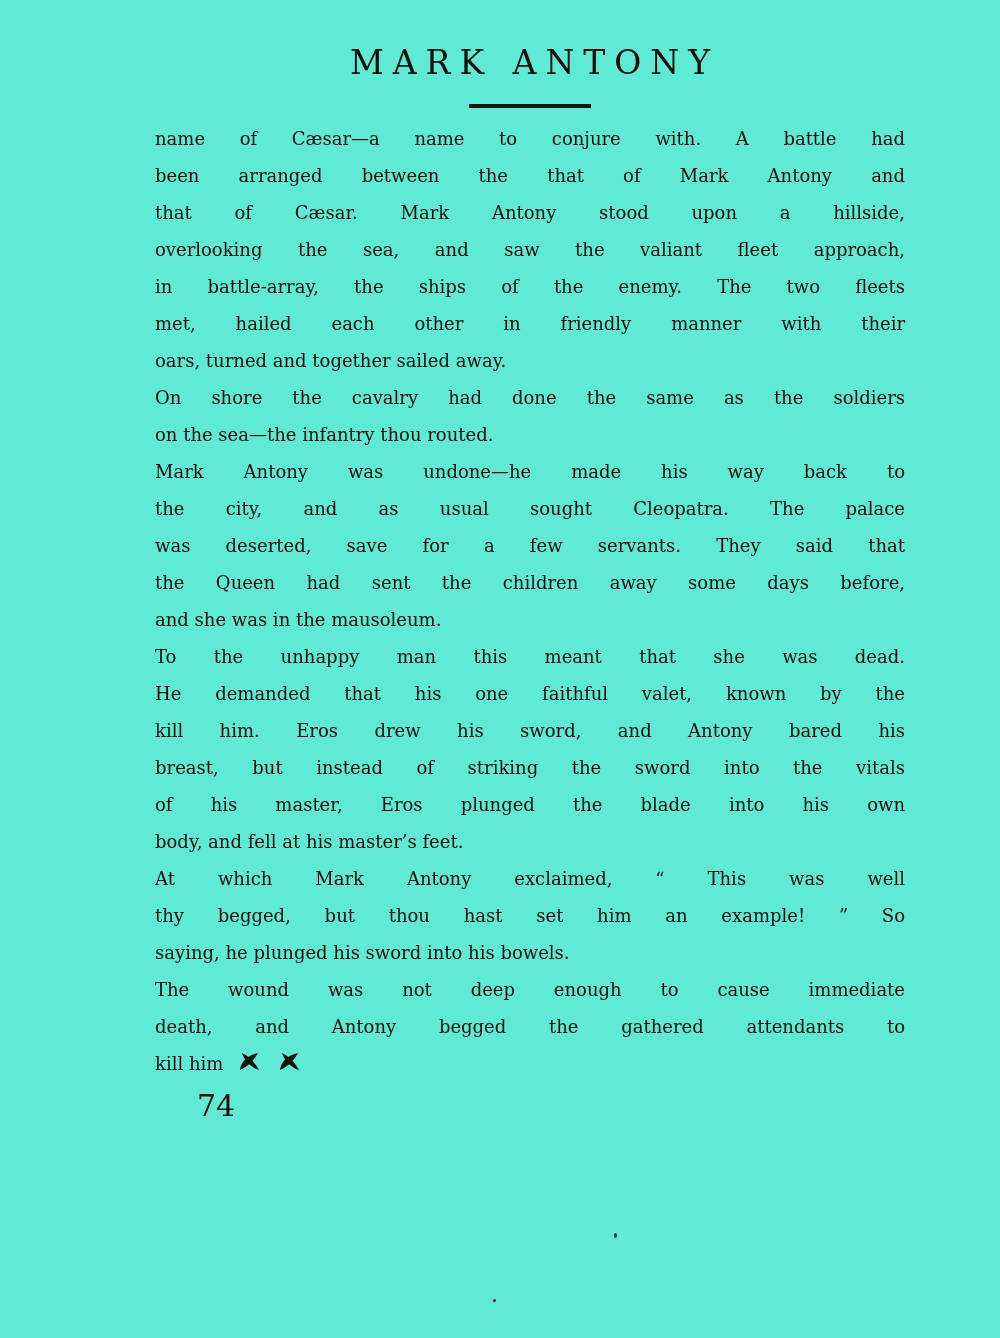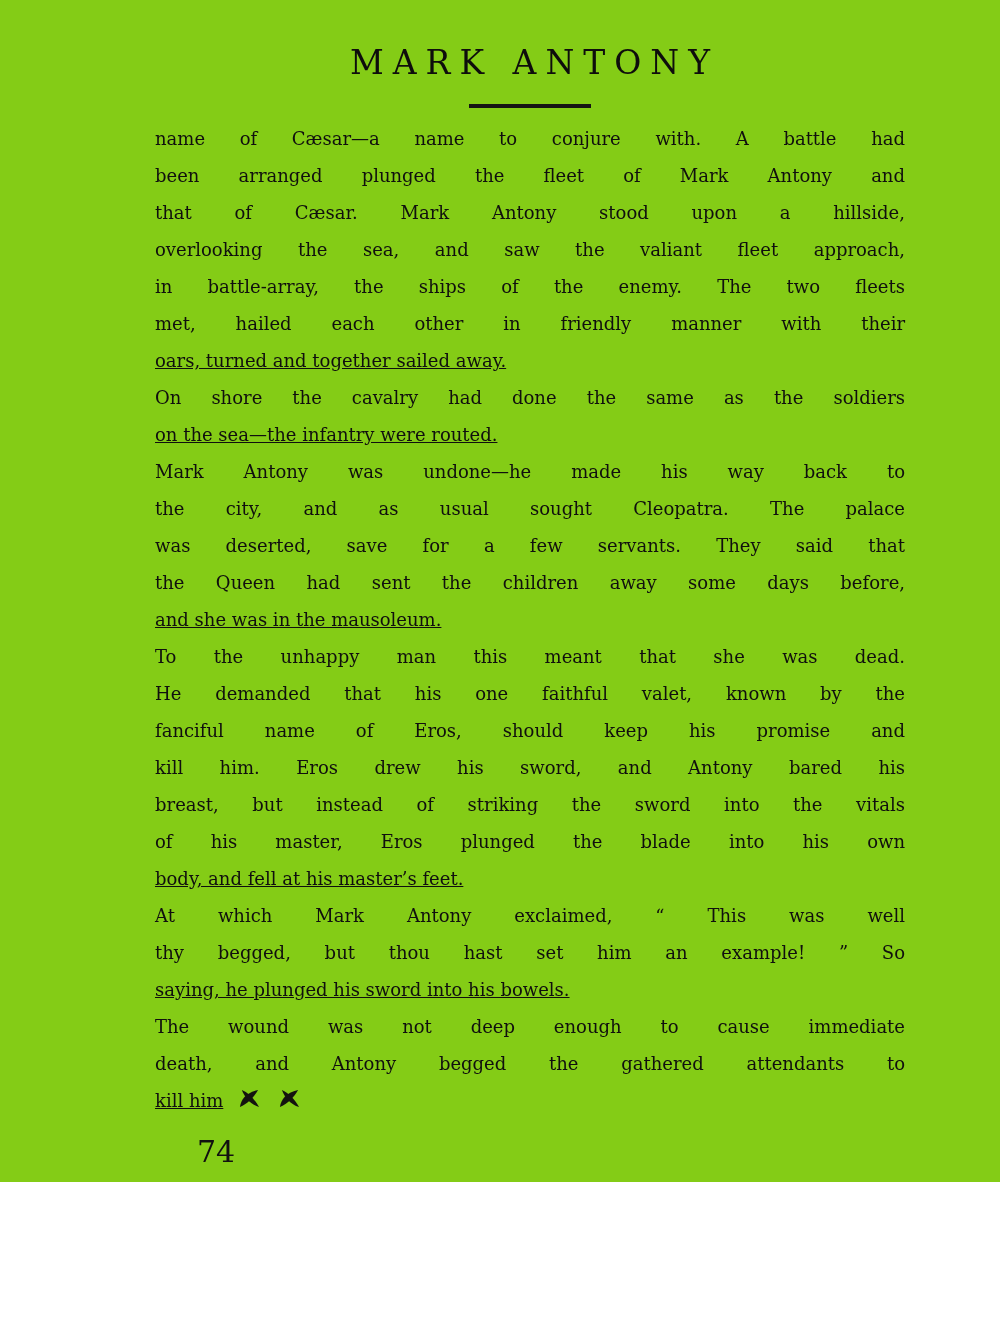--- a/index.html
+++ b/index.html
@@ -5,22 +5,22 @@
   html,body { margin:0; padding:0; }
   body {
     width:1000px; height:1338px;
     background:#ffffff;
     font-family:"DejaVu Serif", serif;
     color:#121110;
     -webkit-font-smoothing:antialiased;
   }
   .page {
     position:relative;
-    width:1000px; height:1182px;
-    background:#84cc16;
+    width:1000px; height:1338px;
+    background:#5eead4;
     overflow:hidden;
   }
   .content {
     box-sizing:border-box;
     padding:46px 95px 0 155px;
     width:1000px;
   }
   .title {
     margin:0;
     font-size:33px;
@@ -38,30 +38,30 @@
     margin:25px auto 0;
   }
   .bodytext {
     margin-top:12px;
     font-size:18px;
     line-height:37px;
     color:#100f0e;
   }
   .para { margin:0; }
   .jline { text-align:justify; text-align-last:justify; }
-  .lline { text-align:left; text-align-last:left;text-decoration:underline; }
+  .lline { text-align:left; text-align-last:left; }
   .fleuron {
     display:inline-block;
     width:27px; height:21px;
     margin-left:13px;
     vertical-align:-2px;
   }
   .fleuron path { fill:#14130f; }
   .pagenum {
-    margin-top:15px;
+    margin-top:6px;
     padding-left:42px;
     font-size:30px;
     line-height:36px;
     color:#121110;
   }
   .speck { position:absolute; background:#2e2c2a; border-radius:50%; }
   .speck1 { left:614px; top:1233px; width:3px; height:5px; }
   .speck2 { left:493px; top:1299px; width:3px; height:3px; }
 </style>
 </head>
@@ -70,45 +70,44 @@
 <div class="page">
   <div class="content">
 
     <h1 class="title">MARK ANTONY</h1>
     <div class="rule"></div>
 
     <div class="bodytext">
 
       <div class="para">
         <div class="jline">name of Cæsar—a name to conjure with. A battle had</div>
-        <div class="jline">been arranged plunged the fleet of Mark Antony and</div>
+        <div class="jline">been arranged between the that of Mark Antony and</div>
         <div class="jline">that of Cæsar. Mark Antony stood upon a hillside,</div>
         <div class="jline">overlooking the sea, and saw the valiant fleet approach,</div>
         <div class="jline">in battle-array, the ships of the enemy. The two fleets</div>
         <div class="jline">met, hailed each other in friendly manner with their</div>
         <div class="lline">oars, turned and together sailed away.</div>
       </div>
 
       <div class="para">
         <div class="jline">On shore the cavalry had done the same as the soldiers</div>
-        <div class="lline">on the sea—the infantry were routed.</div>
+        <div class="lline">on the sea—the infantry thou routed.</div>
       </div>
 
       <div class="para">
         <div class="jline">Mark Antony was undone—he made his way back to</div>
         <div class="jline">the city, and as usual sought Cleopatra. The palace</div>
         <div class="jline">was deserted, save for a few servants. They said that</div>
         <div class="jline">the Queen had sent the children away some days before,</div>
         <div class="lline">and she was in the mausoleum.</div>
       </div>
 
       <div class="para">
         <div class="jline">To the unhappy man this meant that she was dead.</div>
         <div class="jline">He demanded that his one faithful valet, known by the</div>
-        <div class="jline">fanciful name of Eros, should keep his promise and</div>
         <div class="jline">kill him. Eros drew his sword, and Antony bared his</div>
         <div class="jline">breast, but instead of striking the sword into the vitals</div>
         <div class="jline">of his master, Eros plunged the blade into his own</div>
         <div class="lline">body, and fell at his master’s feet.</div>
       </div>
 
       <div class="para">
         <div class="jline">At which Mark Antony exclaimed, “ This was well</div>
         <div class="jline">thy begged, but thou hast set him an example! ” So</div>
         <div class="lline">saying, he plunged his sword into his bowels.</div>

